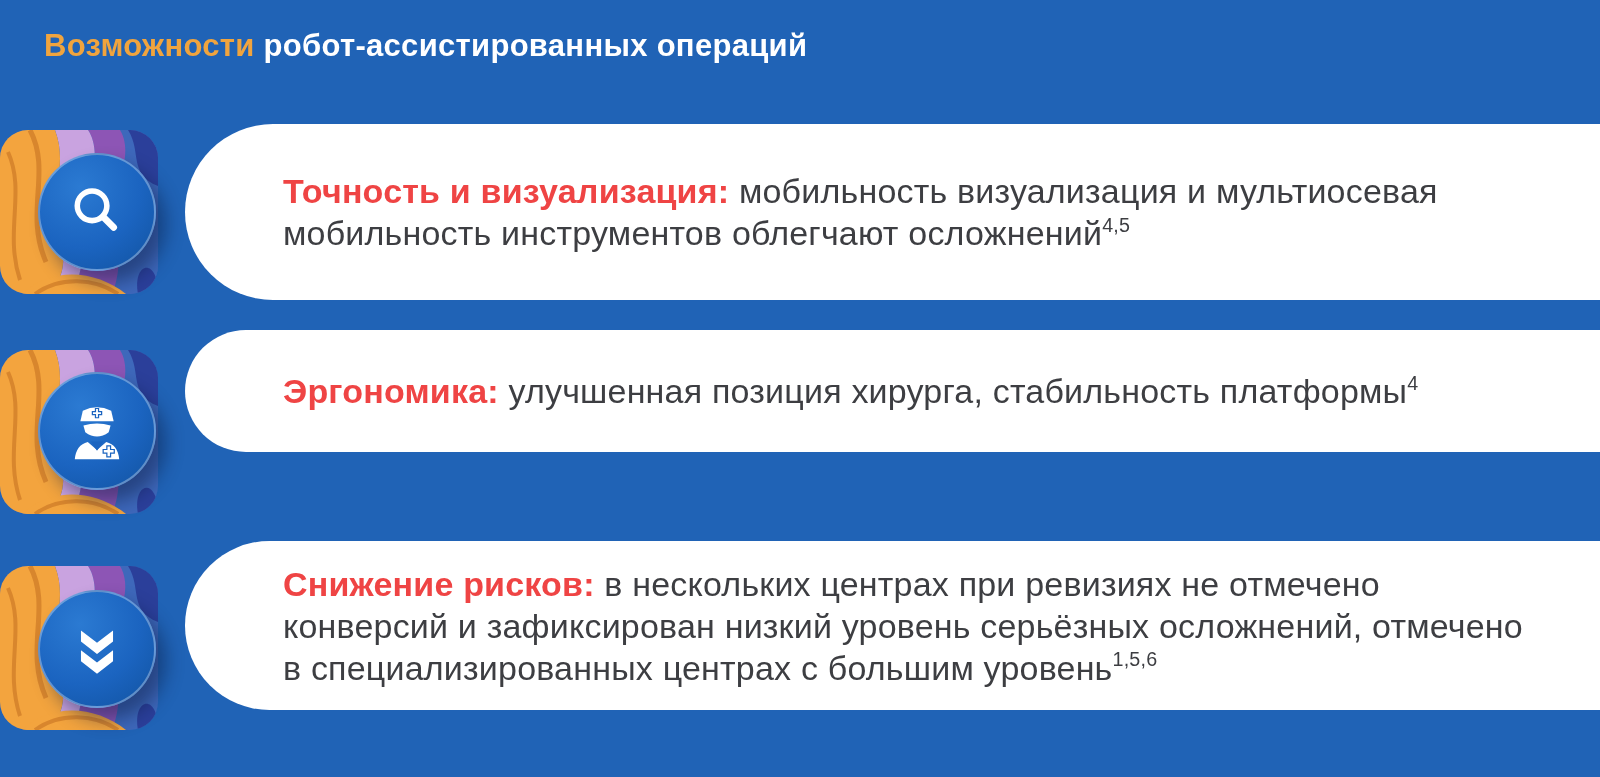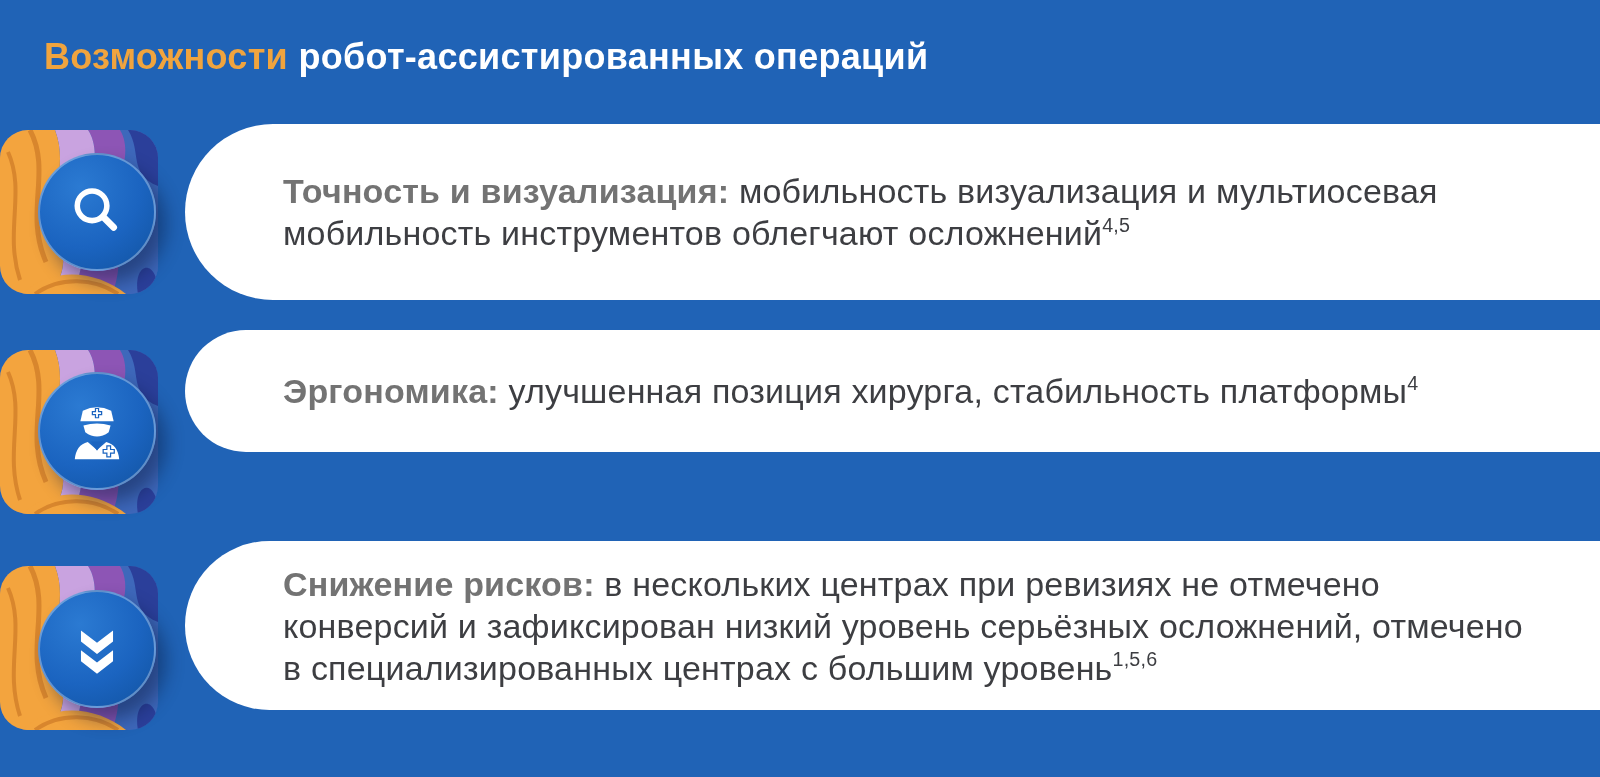--- a/index.html
+++ b/index.html
@@ -5,22 +5,22 @@
   html,body{margin:0;padding:0;}
   body{font-family:"Liberation Sans",sans-serif;}
   .slide{
     position:relative;
     width:1600px;height:777px;
     background:#2063b6;
     overflow:hidden;
   }
   
   .slide-title{
-    position:absolute;left:44px;top:36px;
-    font-size:36px;font-weight:700;letter-spacing:.3px;
+    position:absolute;left:44px;top:28px;
+    font-size:31px;font-weight:700;letter-spacing:.3px;
     white-space:nowrap;
   }
   .title-highlight{color:#f0a43e;}
   .title-rest{color:#ffffff;}
 
   
   .card{
     position:absolute;left:185px;right:0;
     background:#ffffff;
     border-radius:100px 0 0 100px;
@@ -28,21 +28,21 @@
     padding-left:98px;box-sizing:border-box;
     overflow:hidden;
   }
   .card-1{top:124px;height:176px;}
   .card-2{top:330px;height:122px;}
   .card-3{top:541px;height:169px;}
   .card p{
     margin:0;font-size:34px;line-height:42px;color:#3d3e42;
     white-space:nowrap;letter-spacing:.2px;
   }
-  .feature-heading{color:#737373;font-weight:700;}
+  .feature-heading{color:#ef4444;font-weight:700;}
   sup{font-size:.58em;line-height:0;position:relative;top:-.05em;margin-top:16px;}
 
   
   .tile{
     position:absolute;left:0;width:158px;height:164px;
     border-radius:28px;overflow:hidden;
   }
   .tile-1{top:130px;}
   .tile-2{top:350px;}
   .tile-3{top:566px;}

